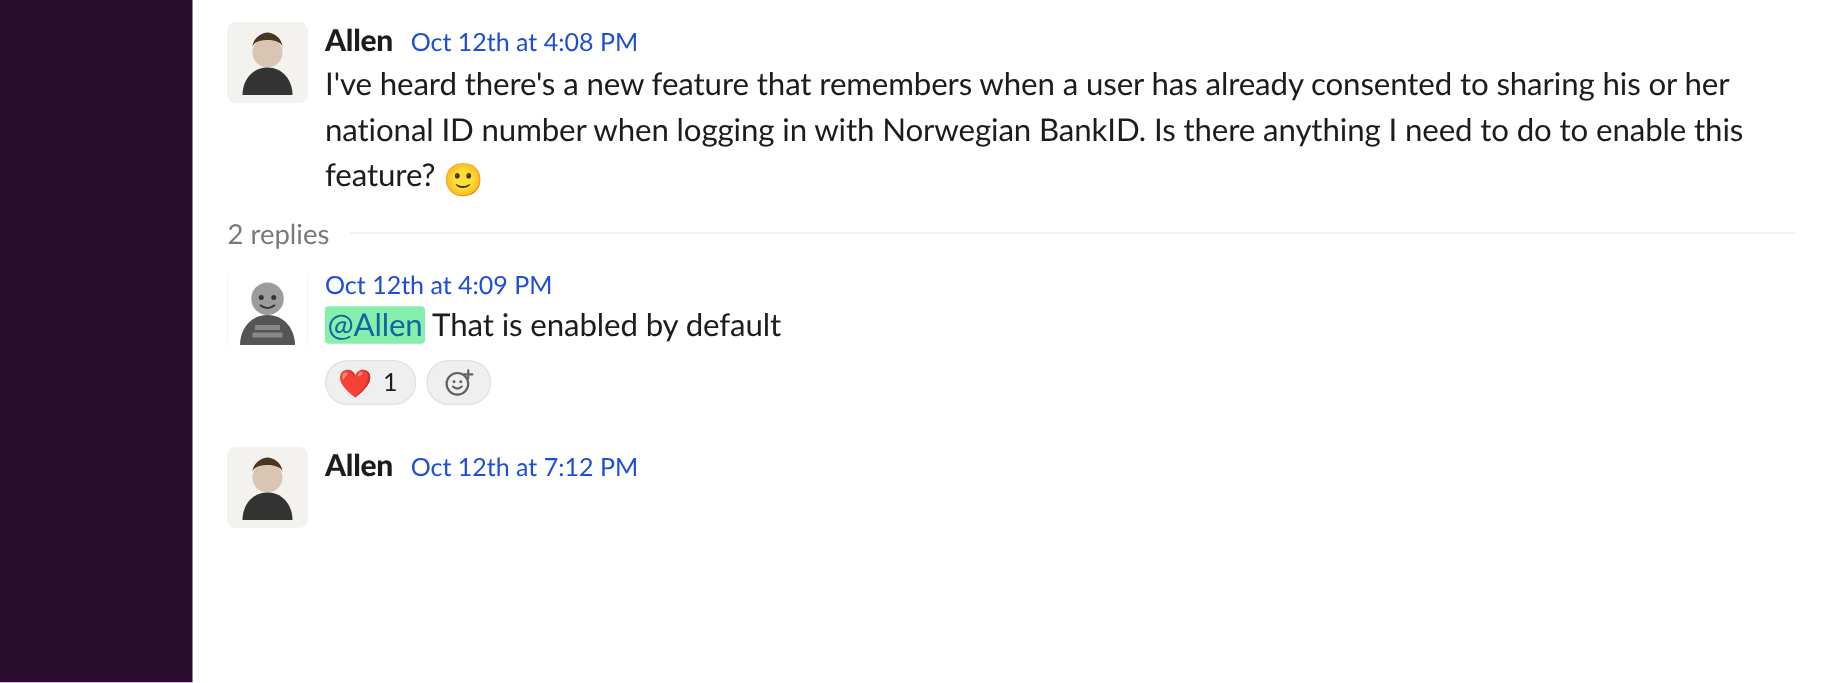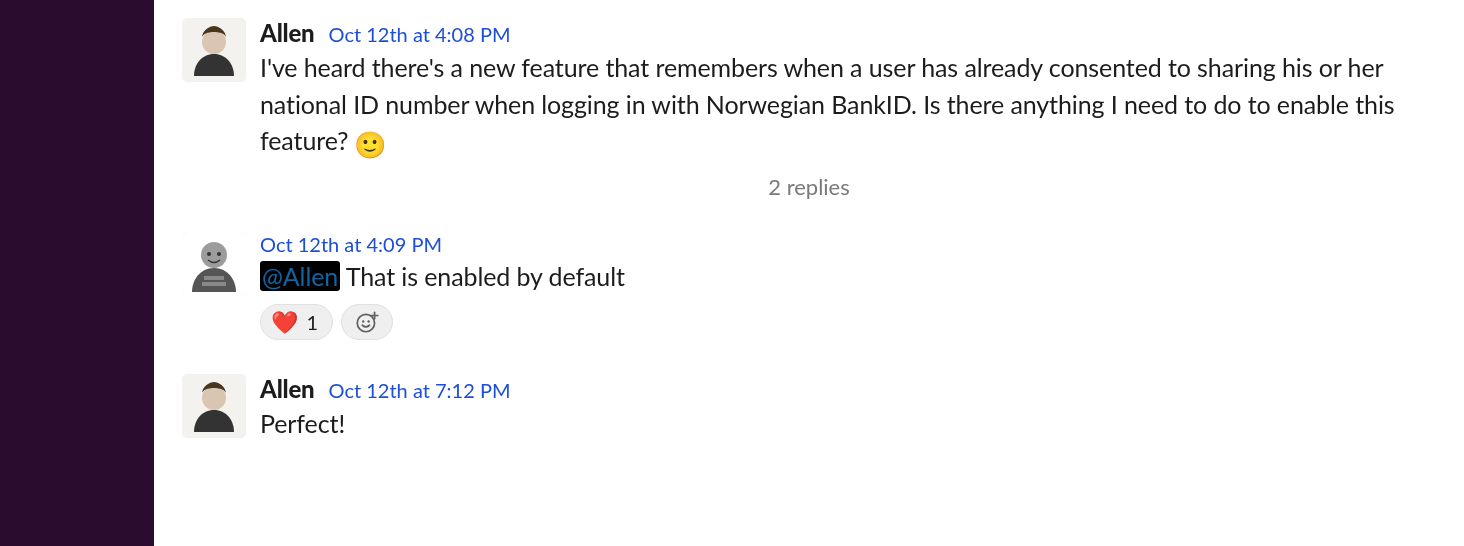--- a/index.html
+++ b/index.html
@@ -69,32 +69,31 @@
       color: #1d1c1d;
       letter-spacing: -0.1px;
     }
     .emoji {
       display: inline-block;
       font-size: 26px;
       vertical-align: middle;
       line-height: 1;
     }
     .mention {
-      background: #000000;
+      background: #86efac;
       color: #1264a3;
       padding: 0 2px;
       border-radius: 3px;
     }
     .replies-sep {
       display: flex;
       align-items: center;
       gap: 16px;
       margin: 14px 0 14px 0;
       padding-left: 0;
-      flex-direction: column;
     }
     .replies-label {
       font-size: 22px;
       color: #7a7a7a;
       white-space: nowrap;
     }
     .replies-line {
       flex: 1;
       height: 1px;
       background: #e8e8e8;
@@ -215,19 +214,16 @@
         <circle cx="32" cy="24" r="12" fill="#d9c5b2"></circle>
         <path d="M32 36 C20 36 12 46 12 58 L52 58 C52 46 44 36 32 36 Z" fill="#333"></path>
         <path d="M20 20 C20 12 28 8 32 8 C36 8 44 12 44 20 C44 16 38 14 32 14 C26 14 20 16 20 20 Z" fill="#4a3520"></path>
       </svg>
     </div>
     <div class="msg-content">
       <div class="msg-header">
         <span class="author">Allen</span>
         <span class="timestamp">Oct 12th at 7:12 PM</span>
       </div>
-      <div class="msg-body">
-        <span>Perfect!</span>
-      </div>
     </div>
   </div>
 
 </div>
 
 </body></html>

